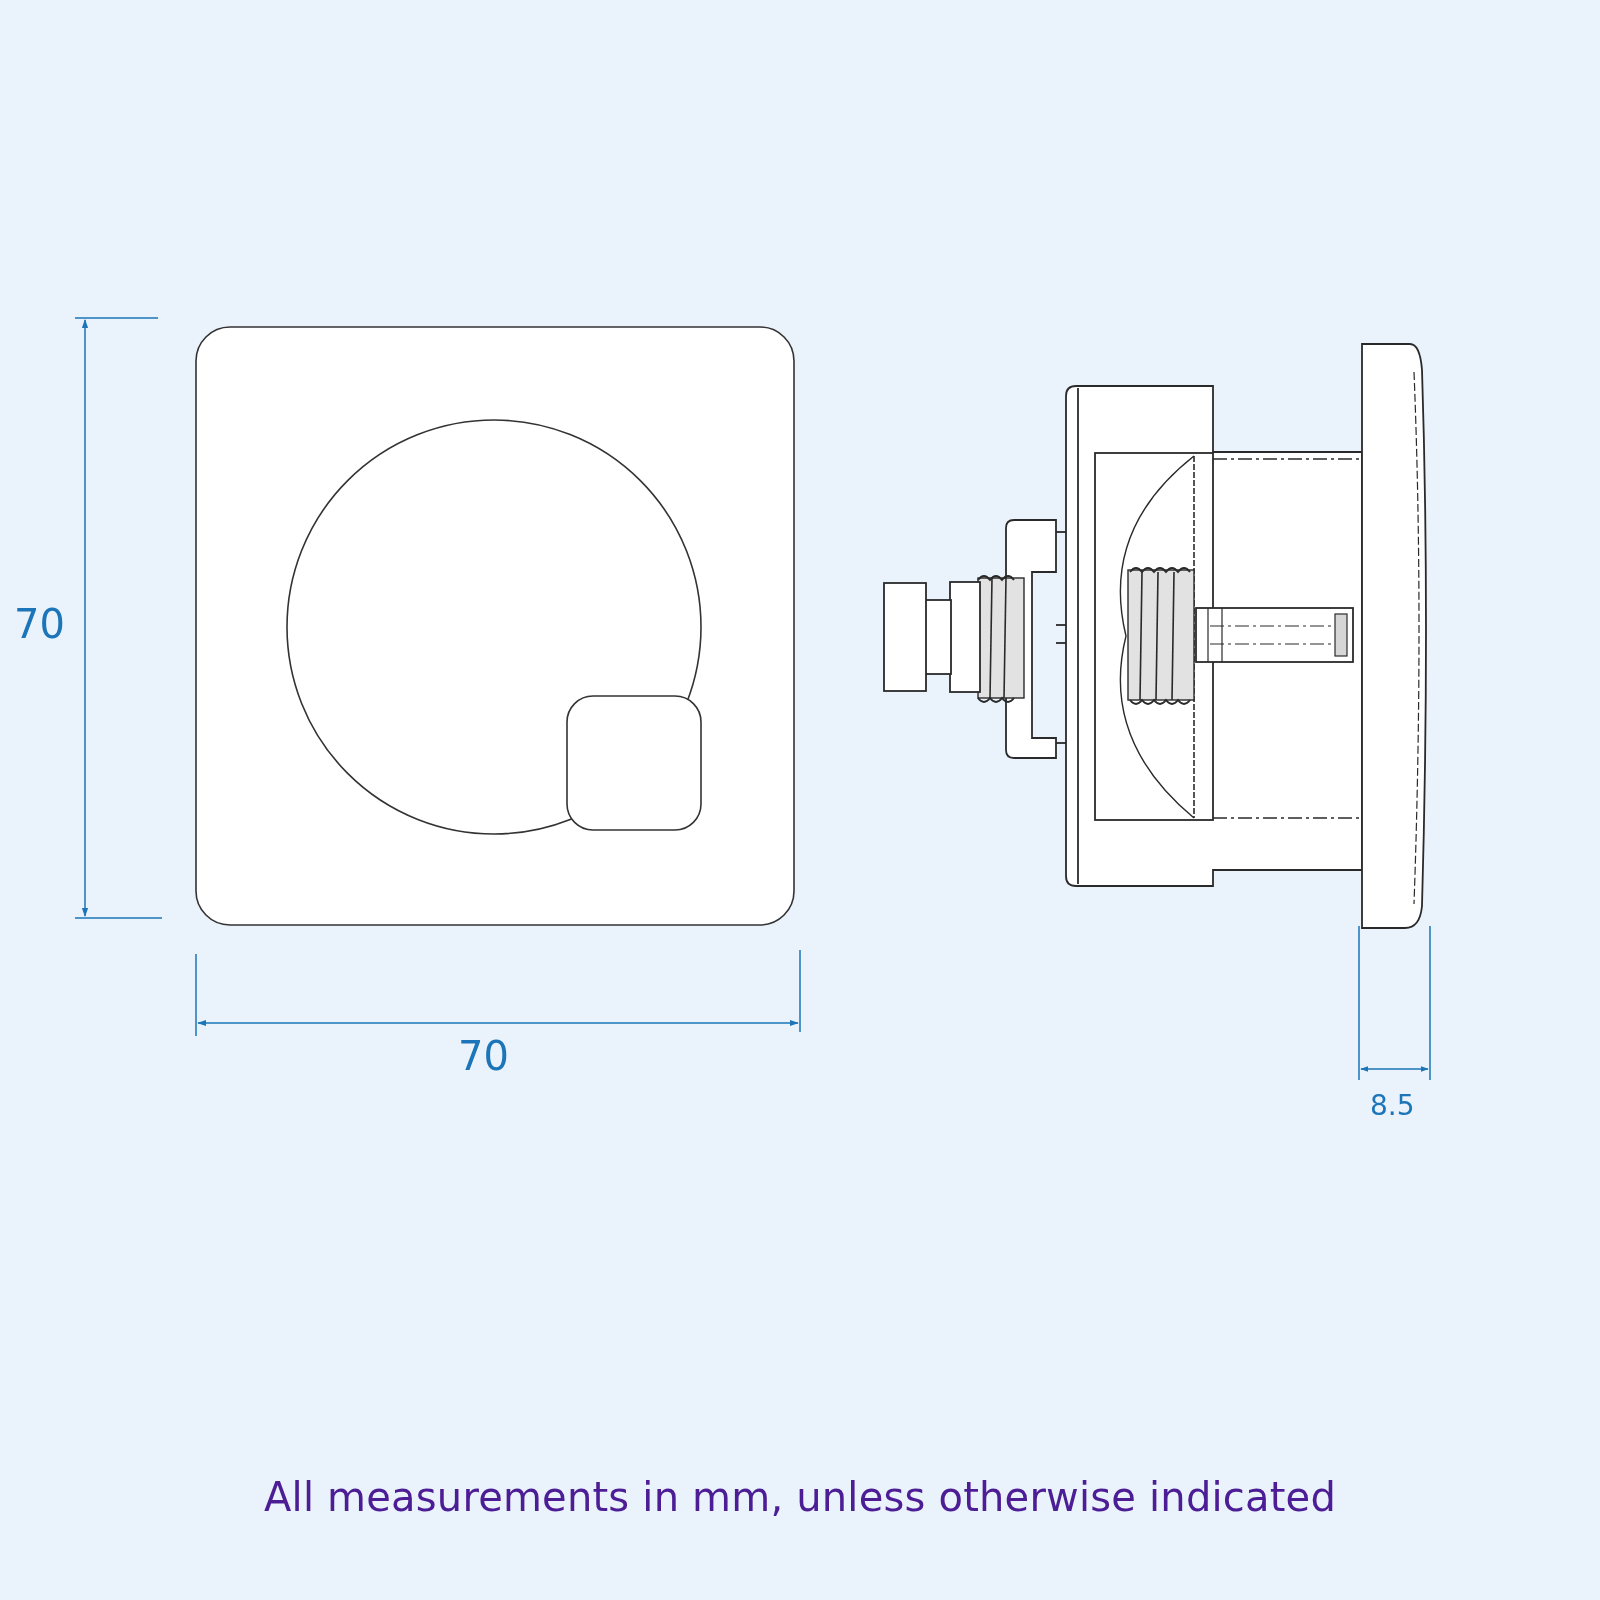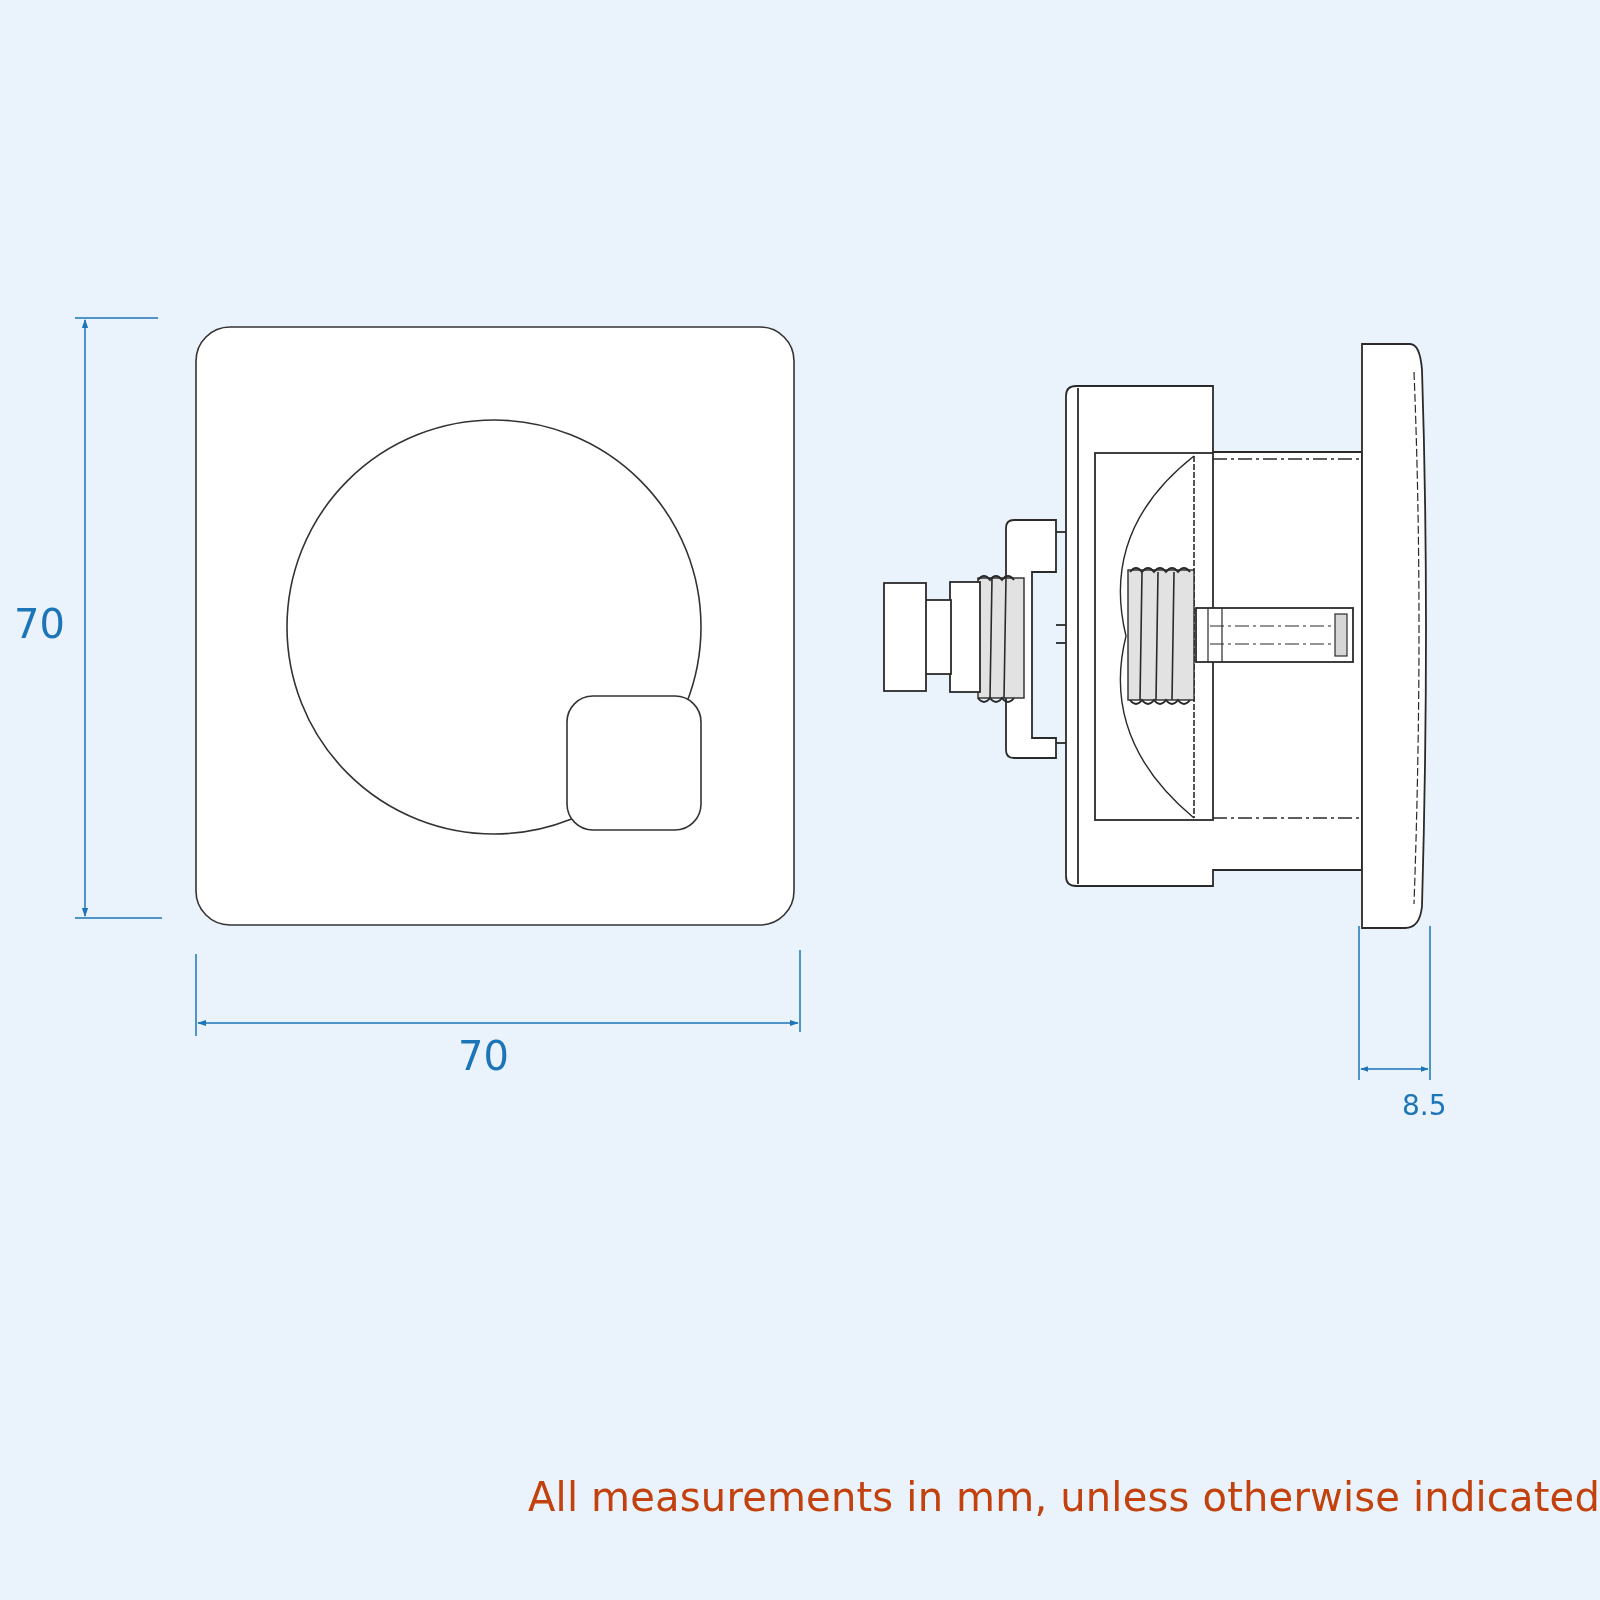--- a/index.html
+++ b/index.html
@@ -14,27 +14,27 @@
     .dim-label {
       position: absolute;
       color: #1b75b8;
       font-family: "DejaVu Sans", sans-serif;
       line-height: 1;
       white-space: nowrap;
       text-align: center;
     }
     .dim-70-v { left: 14px; top: 604px; font-size: 40px; }
     .dim-70-h { left: 458px; top: 1036px; font-size: 40px; }
-    .dim-85 { left: 1370px; top: 1092px; font-size: 28px; margin-left: 32px; }
+    .dim-85 { left: 1370px; top: 1092px; font-size: 28px; }
     .footer-note {
       position: absolute;
       left: 0; width: 1600px;
       top: 1474px;
-      text-align: right;
-      color: #c2410c;
+      text-align: center;
+      color: #4c1d95;
       font-size: 40px;
       font-family: "DejaVu Sans", sans-serif;
       letter-spacing: 0.2px;
     }
   </style>
 </head>
 <body>
 
 <svg class="canvas" viewBox="0 0 1600 1600" xmlns="http://www.w3.org/2000/svg">
   <defs>

